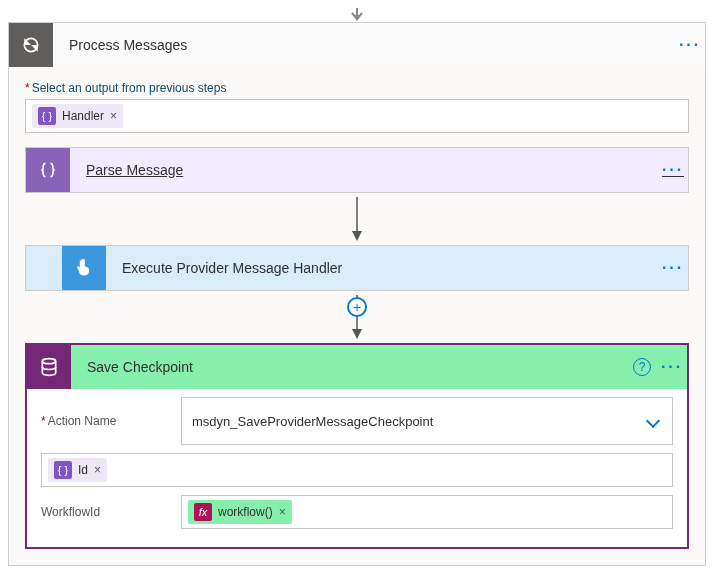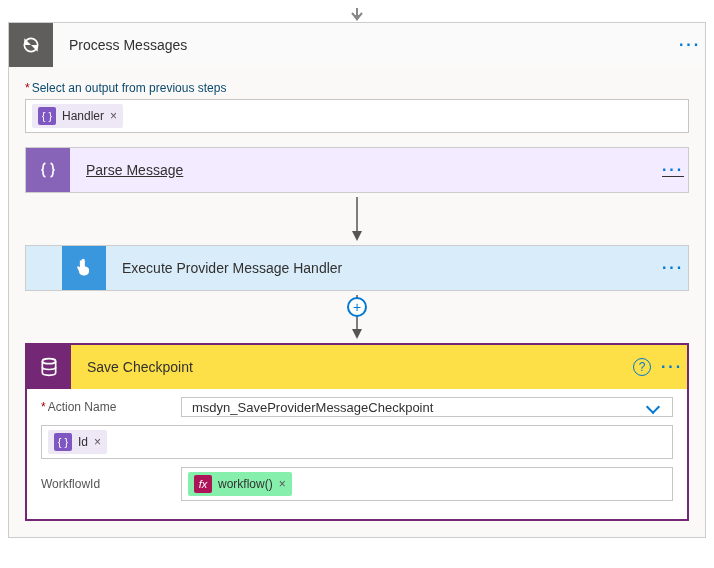--- a/index.html
+++ b/index.html
@@ -97,30 +97,30 @@
     display:flex; align-items:center; justify-content:center;
     font-size:14px; cursor:pointer; z-index:2;
   }
   
   .hdr-gray   { background: #fafafa; }
   .ico-gray   { background:#605e5c; }
   .hdr-purple { background: #f3ebff; text-decoration: underline; }
   .ico-purple { background:#8764b8; }
   .hdr-blue   { background: #d9ecfa; padding-left: 36px; }
   .ico-blue   { background:#3a96dd; }
-  .hdr-pink   { background: #fde047; }
+  .hdr-pink   { background: #86efac; }
   .ico-maroon { background:#742774; }
   .selected { border:2px solid #742774; }
   
   .form-row { display:flex; align-items:center; margin-bottom:8px; }
   .form-row .label-cell { width:140px; font-size:12px; color:#555; }
   .form-row .label-cell.required::before { content:"*"; color:#a80000; margin-right:2px; }
   .form-row .input-cell { flex:1; }
   .select-like {
-    border:1px solid #c8c6c4; background:#fff; height:20px; display:flex;
+    border:1px solid #c8c6c4; background:#fff; height:48px; display:flex;
     align-items:center; padding:0 10px; justify-content:space-between;
   }
   .chevron {
     border: solid #0078d4;
     border-width: 0 2px 2px 0;
     display: inline-block;
     padding: 4px;
     transform: rotate(45deg);
     margin-right:4px;
   }

